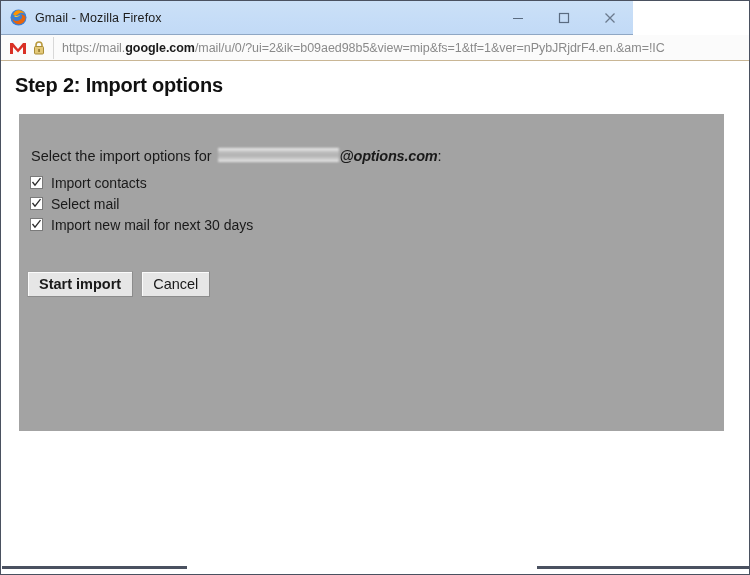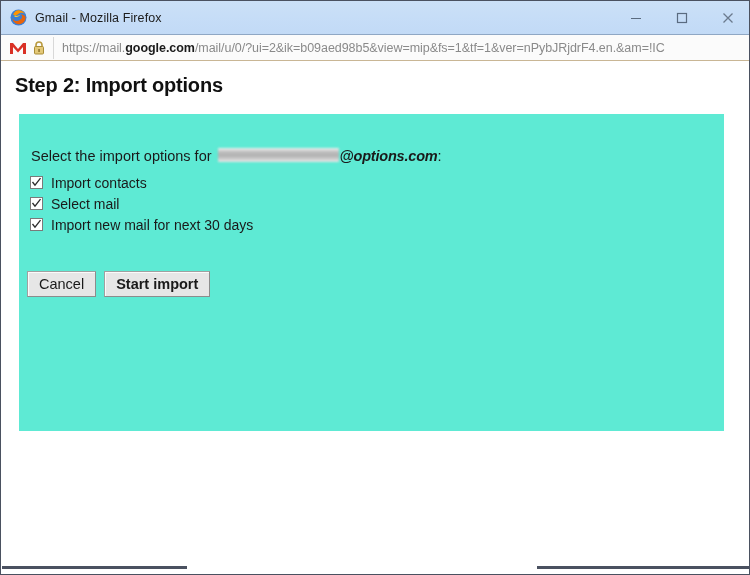--- a/index.html
+++ b/index.html
@@ -24,21 +24,21 @@
     box-sizing: border-box;
     border: 1px solid #4a5160;
     background: #ffffff;
     overflow: hidden;
   }
 
   
   .titlebar {
     position: absolute;
     left: 0; top: 0;
-    width: 750px;
+    width: 632px;
     height: 34px;
     box-sizing: border-box;
     background: linear-gradient(to bottom, #cbe0f7 0%, #c6ddf7 50%, #c2daf6 100%);
     border-bottom: 1px solid #8fa7c4;
     display: flex;
     align-items: center;
   }
   .ff-logo {
     width: 17px; height: 17px;
     margin-left: 9px;
@@ -141,21 +141,21 @@
     color: #111111;
     letter-spacing: -0.2px;
   }
 
   .panel {
     position: absolute;
     left: 17px;
     top: 52px;
     width: 705px;
     height: 438px;
-    background: #5eead4;
+    background: #a3a3a3;
   }
 
   .intro {
     position: absolute;
     left: 12px;
     top: 33px;
     font-size: 14.5px;
     color: #1a1a1a;
     white-space: nowrap;
     display: flex;
@@ -363,22 +363,22 @@
             <svg width="11" height="11" viewBox="0 0 11 11">
               <path d="M1.5 5 L4 8.2 L9.5 1.2" fill="none" stroke="#2b2b2b" stroke-width="1.3"></path>
             </svg>
           </span>
           <span class="check-label">Import new mail for next 30 days</span>
         </div>
 
       </div>
 
       <div class="buttons">
+        <button class="btn primary">Start import</button>
         <button class="btn">Cancel</button>
-        <button class="btn primary">Start import</button>
       </div>
 
     </div>
   </div>
 
   <div class="hscroll">
     <div class="hscroll-track"></div>
     <div class="hscroll-thumb"></div>
     <div class="hscroll-thumb2"></div>
   </div>

